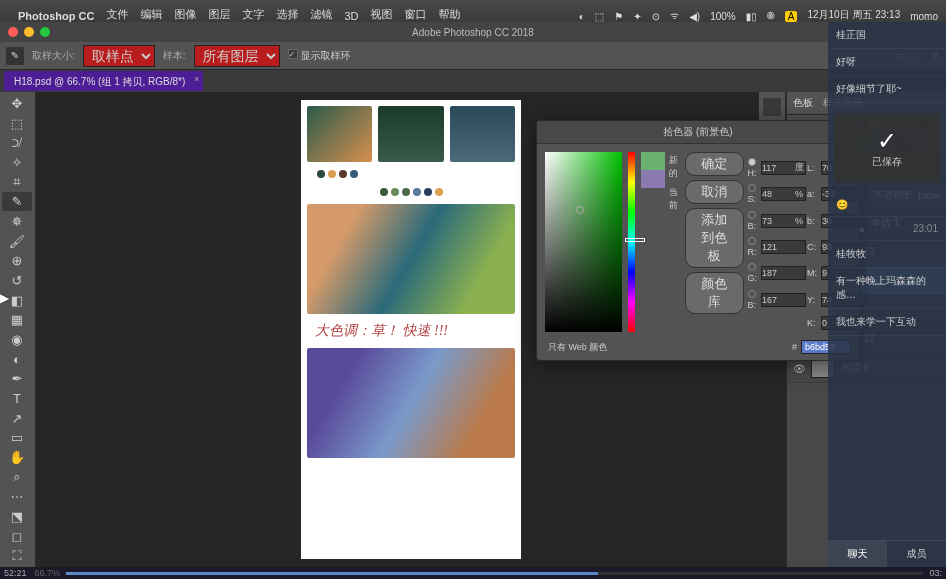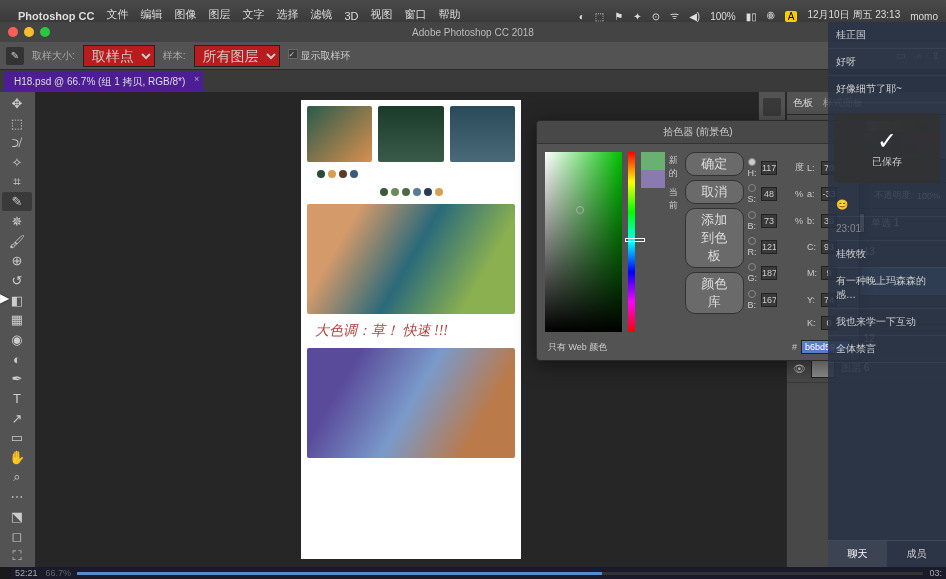--- a/index.html
+++ b/index.html
@@ -90,38 +90,38 @@
 .cp-hue-cursor { position:absolute; left:-3px; width:20px; height:4px; border:1px solid #fff; top:48%; }
 .cp-right { flex: 1; display: flex; flex-direction: row; gap: 4px; }
 .cp-preview { display:flex; gap:4px; align-items:flex-start; }
 .cp-preview-box { width:36px; height:36px; }
 .cp-preview-box .new { height:18px; background:#6ab070; }
 .cp-preview-box .old { height:18px; background:#8a7ab0; }
 .cp-preview-labels { display:flex; flex-direction:column; font-size:9px; gap:6px; padding-top:2px;}
 .cp-btns { display:flex; flex-direction:column; gap:4px; margin-left:auto;}
 .cp-btn { background:#6a6a6a; border:1px solid #333; border-radius:10px; padding:2px 10px; font-size:13px; color:#ddd; text-align:center; min-width:50px;}
 .cp-values { display:grid; grid-template-columns: auto 30px 8px auto 30px; gap:3px 4px; font-size:9px; align-items:center; margin-top:4px;}
-.cp-values input { width:16px; background:#3a3a3a; border:1px solid #222; color:#ccc; font-size:9px; padding:1px 0; text-align:center;}
+.cp-values input { width:45px; background:#3a3a3a; border:1px solid #222; color:#ccc; font-size:9px; padding:1px 0; text-align:left;}
 .cp-values .radio { width:8px; height:8px; border:1px solid #888; border-radius:50%; display:inline-block; }
 .cp-values .radio.on { background:#ccc; }
 .cp-hex-row { display:flex; align-items:center; gap:4px; padding:0 8px 6px; font-size:9px;}
 .cp-hex-row input { width:50px; background:#5a7aca; border:1px solid #222; color:#fff; font-size:9px; padding:1px 3px;}
 .cp-hex-row .webonly { display:flex; align-items:center; gap:3px; }
 
 
 .chat-overlay { position:absolute; top:22px; right:0; width:118px; bottom:12px; background: rgba(40,50,70,0.85); color:#ccc; font-size:10px; display:flex; flex-direction:column; }
 .chat-msg { padding:6px 8px; border-bottom:1px solid rgba(255,255,255,0.05); }
 .saved-popup { background: rgba(50,50,50,0.9); margin:10px 6px; padding:14px 4px; text-align:center; border-radius:4px; }
 .saved-popup .check { font-size:24px; color:#fff; }
 .chat-tabs { margin-top:auto; display:flex; border-top:1px solid rgba(255,255,255,0.1);}
 .chat-tabs div { flex:1; text-align:center; padding:6px 0; }
 .chat-tabs .active { background:rgba(255,255,255,0.08); color:#fff;}
 
 
-.timeline { position:absolute; bottom:0; left:11px; right:0; height:12px; background:#1a1a2a; display:flex; align-items:center; font-size:9px; color:#aaa; padding:0 4px;}
+.timeline { position:absolute; bottom:0; left:0; right:0; height:12px; background:#1a1a2a; display:flex; align-items:center; font-size:9px; color:#aaa; padding:0 4px;}
 .timeline .prog { flex:1; height:3px; background:#333; margin:0 6px; position:relative;}
 .timeline .prog::after { content:""; position:absolute; left:0; height:3px; width:62%; background:#5a8aca; }
 
 
 .cursor-arrow { position:absolute; left:0; top:288px; width:14px; height:14px; }
 .cursor-arrow::before { content:"▶"; color:#fff; text-shadow:0 0 2px #000; font-size:12px;}
 </style>
 </head>
 <body>
 
@@ -420,25 +420,24 @@
 
 <div class="chat-overlay">
   <div class="chat-msg">桂正国</div>
   <div class="chat-msg">好呀</div>
   <div class="chat-msg">好像细节了耶~</div>
   <div class="saved-popup">
     <div class="check">✓</div>
     <div>已保存</div>
   </div>
   <div class="chat-msg">😊</div>
-  <div class="chat-msg" style="text-align:left;color:#888">23:01</div>
+  <div class="chat-msg" style="text-align:right;color:#888">23:01</div>
   <div class="chat-msg">桂牧牧</div>
   <div class="chat-msg">有一种晚上玛森森的感…</div>
   <div class="chat-msg">我也来学一下互动</div>
-  <div class="chat-msg">全体禁言</div>
   <div class="chat-tabs">
     <div class="active">聊天</div>
     <div>成员</div>
   </div>
 </div>
 
 <div class="timeline">
   <span>52:21</span>
   <span style="margin-left:8px;color:#666">66.7%</span>
   <div class="prog"></div>

